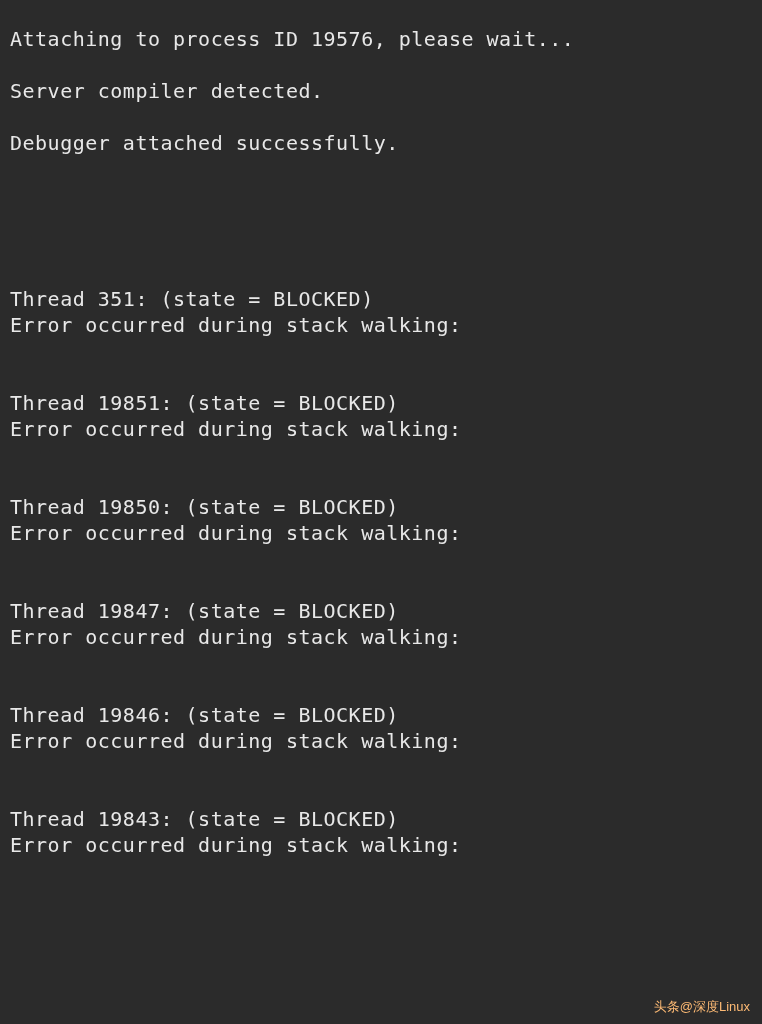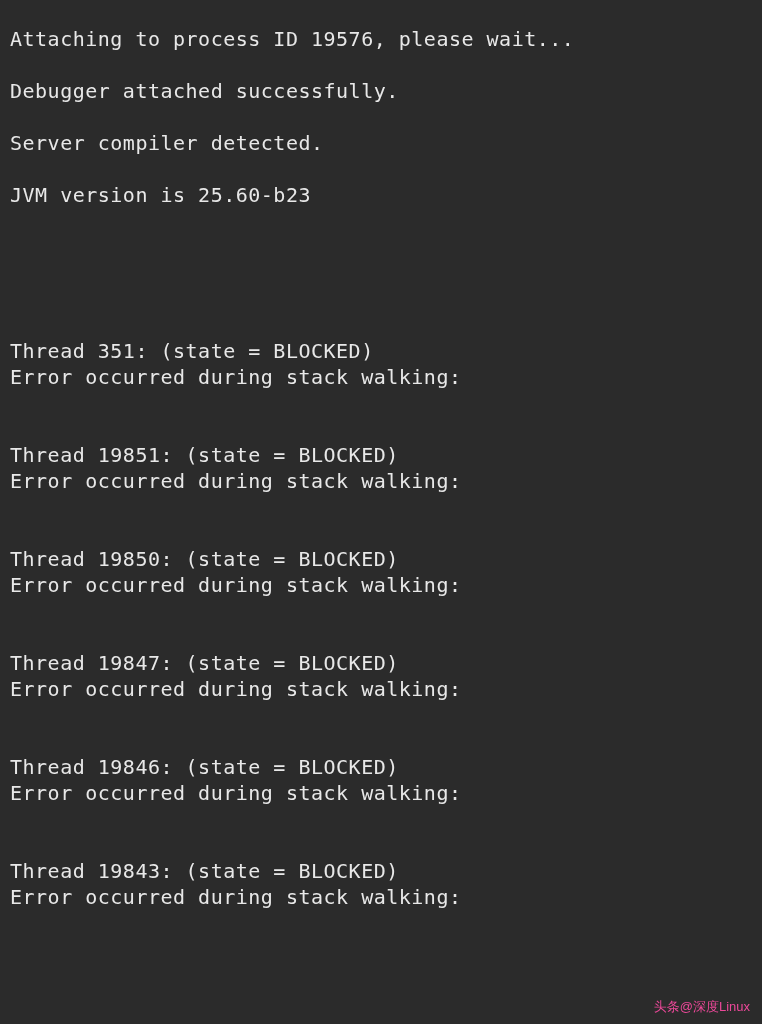--- a/index.html
+++ b/index.html
@@ -24,37 +24,36 @@
       letter-spacing: 0.5px;
     }
     .line {
       display: block;
     }
     .watermark {
       position: absolute;
       bottom: 8px;
       right: 12px;
       font-size: 13px;
-      color: #ec4899;
+      color: #fdba74;
       font-family: sans-serif;
       letter-spacing: 0;
       margin-left: 32px;
     }
     .watermark-prefix {
       font-weight: normal;
     }
   </style>
 </head>
 <body>
 
 <div class="terminal-output">
 <span class="line">Attaching to process ID 19576, please wait...</span>
+<span class="line">Server compiler detected.</span>
 <span class="line">Debugger attached successfully.</span>
-<span class="line">Server compiler detected.</span>
-<span class="line">JVM version is 25.60-b23</span>
 <span class="line"> </span>
 <span class="line"> </span>
 <div id="threads-container"><span class="line">Thread 351: (state = BLOCKED)</span><span class="line">Error occurred during stack walking:</span><span class="line"> </span><span class="line"> </span><span class="line">Thread 19851: (state = BLOCKED)</span><span class="line">Error occurred during stack walking:</span><span class="line"> </span><span class="line"> </span><span class="line">Thread 19850: (state = BLOCKED)</span><span class="line">Error occurred during stack walking:</span><span class="line"> </span><span class="line"> </span><span class="line">Thread 19847: (state = BLOCKED)</span><span class="line">Error occurred during stack walking:</span><span class="line"> </span><span class="line"> </span><span class="line">Thread 19846: (state = BLOCKED)</span><span class="line">Error occurred during stack walking:</span><span class="line"> </span><span class="line"> </span><span class="line">Thread 19843: (state = BLOCKED)</span><span class="line">Error occurred during stack walking:</span><span class="line"> </span></div>
 </div>
 
 <div class="watermark">
   <span class="watermark-prefix">头条</span><span>@深度Linux</span>
 </div>
 
 </body></html>

